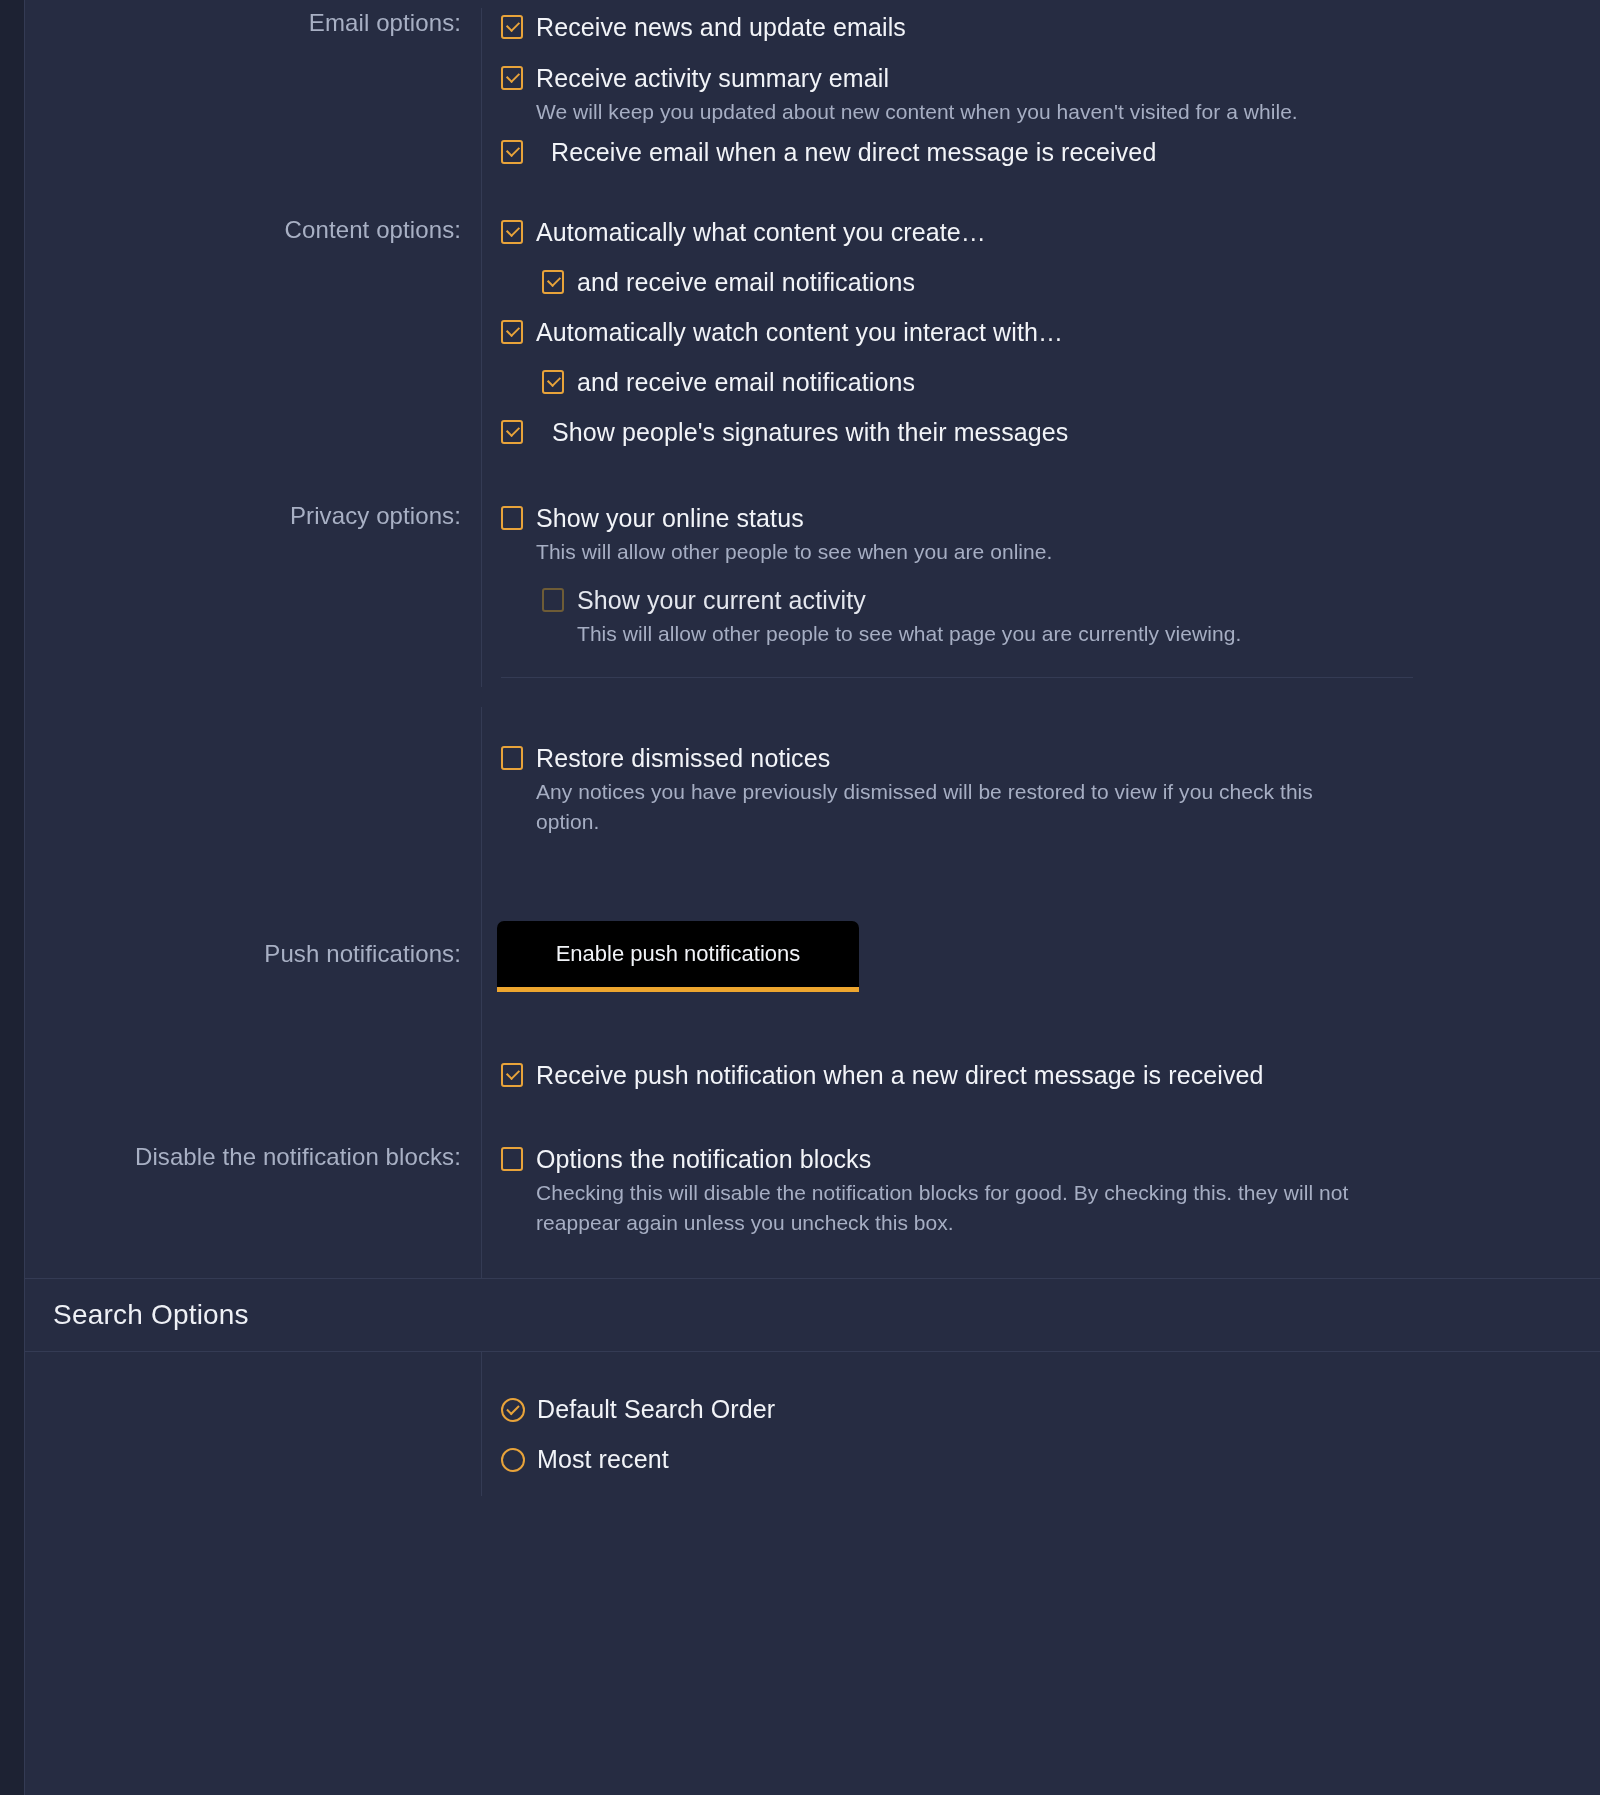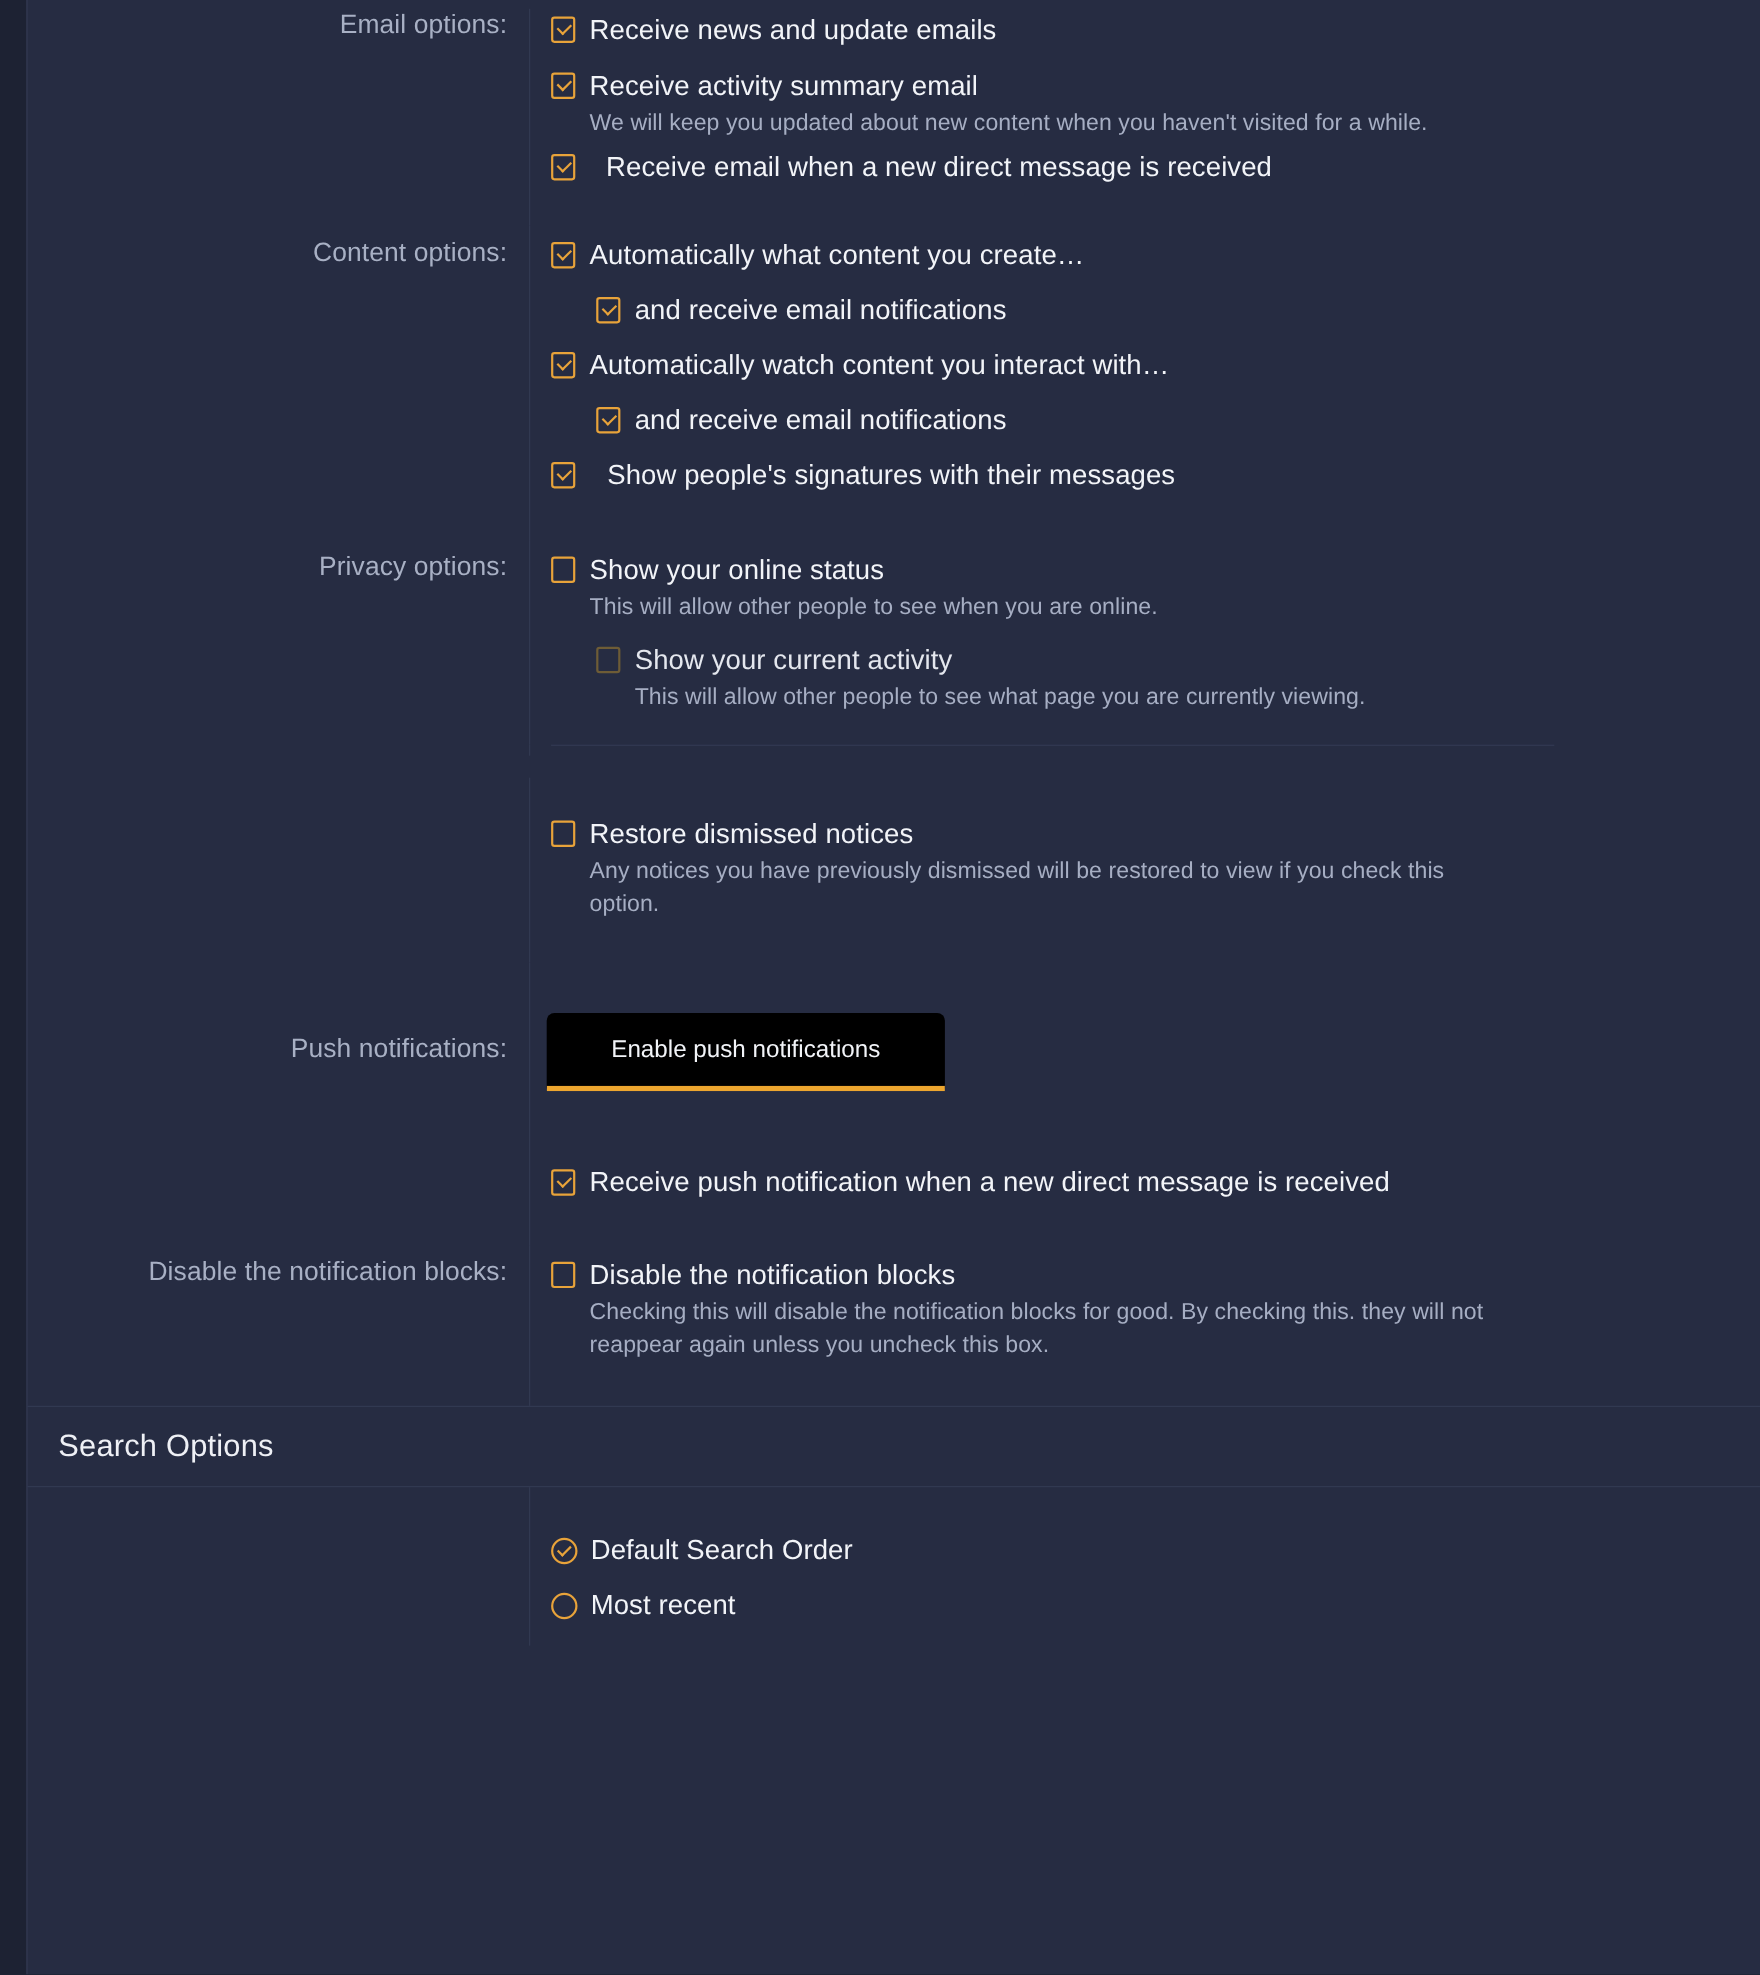--- a/index.html
+++ b/index.html
@@ -260,21 +260,21 @@
           <span class="cb-label">Receive push notification when a new direct message is received</span>
         </div>
       </div>
     </div>
 
     <div class="row form-block">
       <div class="row-label" style="padding-top:10px;">Disable the notification blocks:</div>
       <div class="row-body" style="padding-bottom:40px;">
         <div class="cb-line" style="margin-top:10px;">
           <span class="cb"></span>
-          <span class="cb-label">Disable the notification blocks</span>
+          <span class="cb-label">Options the notification blocks</span>
         </div>
         <div class="help help-under" style="margin-top:2px;max-width:870px;">Checking this will disable the notification blocks for good. By checking this. they will not reappear again unless you uncheck this box.</div>
       </div>
     </div>
 
     <div class="section-head">Search Options</div>
 
     <div class="row form-block">
       <div class="row-label"></div>
       <div class="row-body" style="padding-bottom:20px;">

